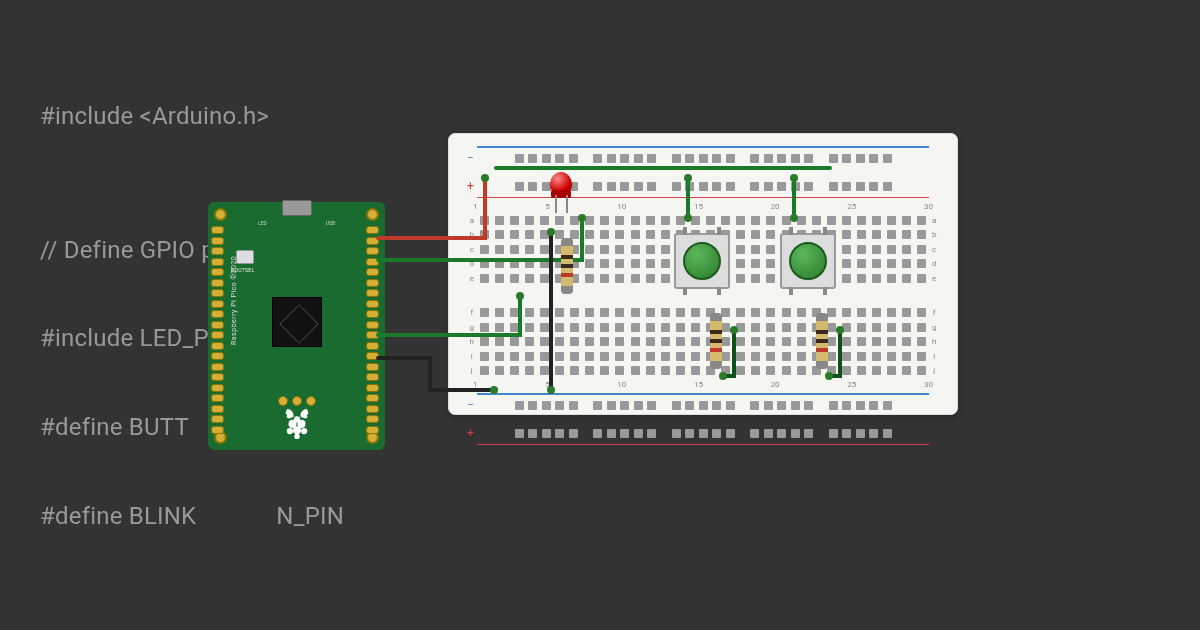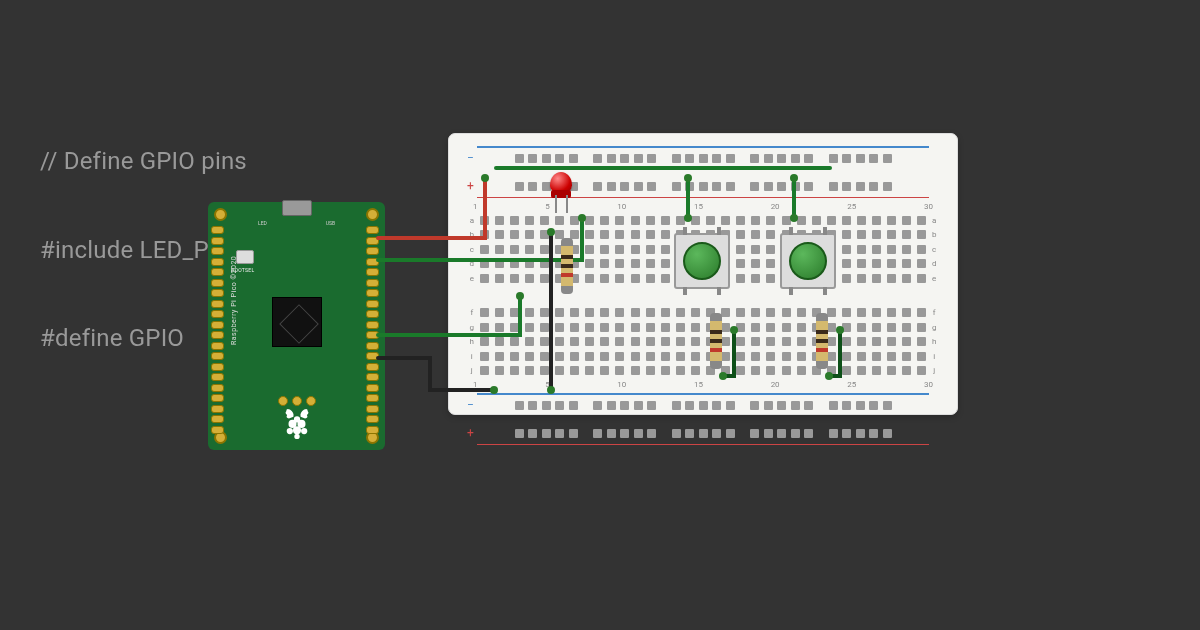--- a/index.html
+++ b/index.html
@@ -354,24 +354,26 @@
   .wire-red { stroke: #c0392b; }
   .wire-green { stroke: #1a7a2a; }
   .wire-darkgreen { stroke: #0d5018; }
   .wire-black { stroke: #222; }
 
 </style>
 </head>
 <body>
 
 <div class="code-area">
+<span class="code-line">#include &lt;Arduino.h&gt;</span>
 <span class="code-line"></span>
 <span class="code-line">// Define GPIO pins</span>
 <span class="code-line"><span>#include LED_P</span>                  <span>    //</span></span>
-<span class="code-line"><span>#define GPIO</span>              <span>28</span></span>
+<span class="code-line"><span>#define BUTT</span>              <span>28</span></span>
+<span class="code-line"><span>#define BLINK</span>             <span>N_PIN</span></span>
 <span class="code-line"></span>
 <span class="code-line">            </span>
 
 
 
 
 </div>
 
 <div class="pico-board">
   <div class="pico-usb"></div>

